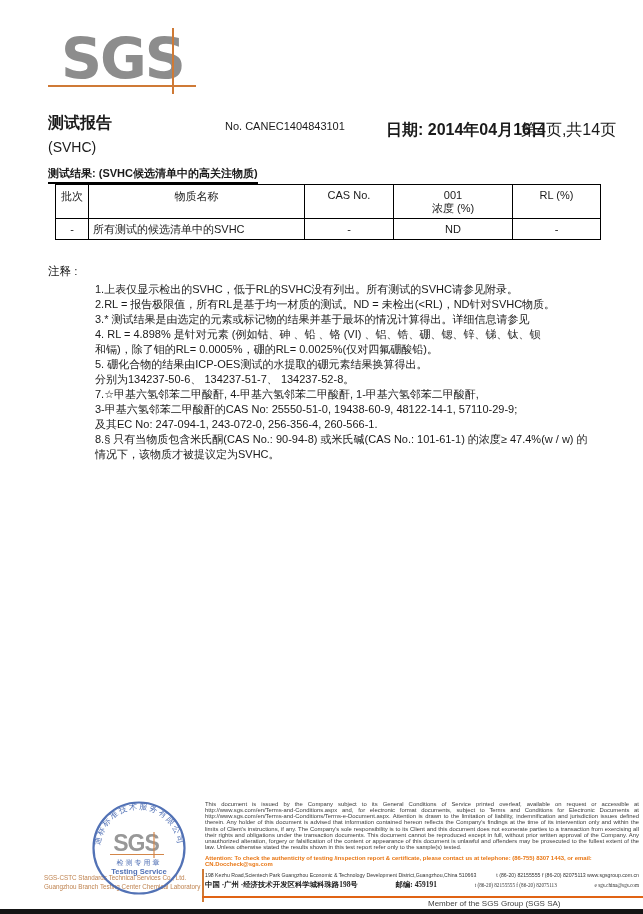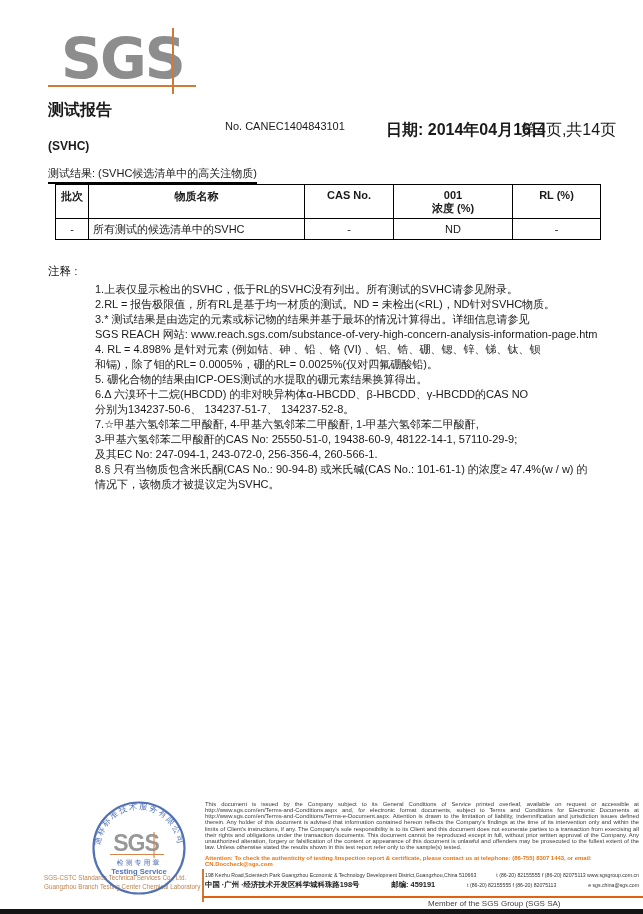--- a/index.html
+++ b/index.html
@@ -6,50 +6,50 @@
   body { background:#ffffff; font-family:"Liberation Sans","DejaVu Sans",sans-serif; }
   .page { position:relative; width:643px; height:914px; background:#ffffff; overflow:hidden; color:#1a1a1a; }
 
   
   .logo-sgs { position:absolute; left:61px; top:26px; font-size:57px; font-weight:bold;
               color:#8d8d8d; letter-spacing:-2px; font-family:"DejaVu Sans",sans-serif; }
   .logo-hline { position:absolute; left:48px; top:85px; width:148px; height:2px; background:#cf7a36; }
   .logo-vline { position:absolute; left:172px; top:28px; width:2px; height:66px; background:#cf7a36; }
 
   
-  .report-title { position:absolute; left:48px; top:100px; font-size:16px; font-weight:bold; }
-  .report-sub   { position:absolute; left:48px; top:139px; font-size:12px; font-weight:bold; }
+  .report-title { position:absolute; left:48px; top:113px; font-size:16px; font-weight:bold; }
+  .report-sub   { position:absolute; left:48px; top:139px; font-size:14px; font-weight:normal; }
   .report-no    { position:absolute; left:225px; top:120px; font-size:11px;text-align:right; }
   .report-date  { position:absolute; left:386px; top:120px; font-size:16px;font-weight:bold; }
   .report-page  { position:absolute; left:521px; top:120px; font-size:16px; }
 
   
-  .section-title { position:absolute; left:48px; top:166px; font-size:11px; font-weight:normal;
+  .section-title { position:absolute; left:48px; top:166px; font-size:11px; font-weight:bold;
                    border-bottom:2px solid #000; padding-bottom:1px; }
   table.results { position:absolute; left:55px; top:184px; width:545px; border-collapse:collapse; table-layout:fixed; }
   table.results th, table.results td { border:1.6px solid #000; font-size:11px; padding:2px 4px; }
-  table.results th { font-weight:bold; text-align:center; vertical-align:top; padding-top:4px; }
+  table.results th { font-weight:normal; text-align:center; vertical-align:top; padding-top:4px; }
   table.results th.sub-left { text-align:center; }
   table.results td { text-align:center; height:21px; }
   table.results td.sub-left { text-align:left;margin-left:24px; }
 
   
   .notes-label { position:absolute; left:48px; top:264px; font-size:11.5px; }
   .notes { position:absolute; left:95px; top:282px; width:495px; font-size:11px; line-height:15px; }
   .notes div { white-space:nowrap; }
 
   
   .legal { position:absolute; left:205px; top:801px; width:434px; font-size:5.9px; line-height:6.15px;
            text-align:justify; color:#3c3c3c; }
   .attention { position:absolute; left:205px; top:855px; width:434px; font-size:5.9px; line-height:6.3px;
                font-weight:bold; color:#e87511; }
   .addr-row1 { position:absolute; left:205px; top:872px; width:434px; font-size:5.2px; color:#333;
                display:flex; justify-content:space-between; white-space:nowrap; overflow:hidden; }
   .addr-row2 { position:absolute; left:205px; top:880px; width:434px; font-size:7.4px; font-weight:bold; color:#222;
-               display:flex; justify-content:space-between; white-space:nowrap; overflow:hidden; align-items:baseline; }
+               display:flex; justify-content:space-between; white-space:nowrap; overflow:hidden; align-items:baseline;font-family:Liberation Serif, serif; }
   .v-divider { position:absolute; left:202px; top:869px; width:1.5px; height:33px; background:#cf7a36; }
   .h-orange  { position:absolute; left:202px; top:896px; width:441px; height:2px; background:#e06314; }
   .member { position:absolute; left:428px; top:899px; font-size:8px; color:#3f3f3f; }
   .bottom-bar { position:absolute; left:0; top:909px; width:643px; height:5px; background:#151515; }
 
   .company1 { position:absolute; left:44px; top:874px; font-size:6.3px; color:#bf8350; z-index:1; white-space:nowrap; }
   .company2 { position:absolute; left:44px; top:883px; font-size:6.3px; color:#bf8350; z-index:1; white-space:nowrap; }
   .stamp { position:absolute; left:90px; top:799px; z-index:2; opacity:.9; }
 </style>
 </head>
@@ -96,25 +96,23 @@
       <td>-</td>
     </tr>
   </tbody>
     </table>
 
   <div class="notes-label">注释 :</div>
   <div class="notes">
     <div>1.上表仅显示检出的SVHC，低于RL的SVHC没有列出。所有测试的SVHC请参见附录。</div>
     <div>2.RL = 报告极限值，所有RL是基于均一材质的测试。ND = 未检出(&lt;RL)，ND针对SVHC物质。</div>
     <div>3.* 测试结果是由选定的元素或标记物的结果并基于最坏的情况计算得出。详细信息请参见</div>
-    <div>SGS REACH 网站: www.reach.sgs.com/substance-of-very-high-concern-analysis-information-page.htm</div>
     <div>4. RL = 4.898% 是针对元素 (例如钴、砷 、铅 、铬 (VI) 、铝、锆、硼、锶、锌、锑、钛、钡</div>
     <div>和镉)，除了钼的RL= 0.0005%，硼的RL= 0.0025%(仅对四氟硼酸铅)。</div>
     <div>5. 硼化合物的结果由ICP-OES测试的水提取的硼元素结果换算得出。</div>
-    <div>6.Δ 六溴环十二烷(HBCDD) 的非对映异构体α-HBCDD、β-HBCDD、γ-HBCDD的CAS NO</div>
     <div>分别为134237-50-6、 134237-51-7、 134237-52-8。</div>
     <div>7.☆甲基六氢邻苯二甲酸酐, 4-甲基六氢邻苯二甲酸酐, 1-甲基六氢邻苯二甲酸酐,</div>
     <div>3-甲基六氢邻苯二甲酸酐的CAS No: 25550-51-0, 19438-60-9, 48122-14-1, 57110-29-9;</div>
     <div>及其EC No: 247-094-1, 243-072-0, 256-356-4, 260-566-1.</div>
     <div>8.§ 只有当物质包含米氏酮(CAS No.: 90-94-8) 或米氏碱(CAS No.: 101-61-1) 的浓度≥ 47.4%(w / w) 的</div>
     <div>情况下，该物质才被提议定为SVHC。</div>
   </div>
 
   <div class="company1">SGS-CSTC Standards Technical Services Co., Ltd.</div>
   <div class="company2">Guangzhou Branch Testing Center Chemical Laboratory</div>

